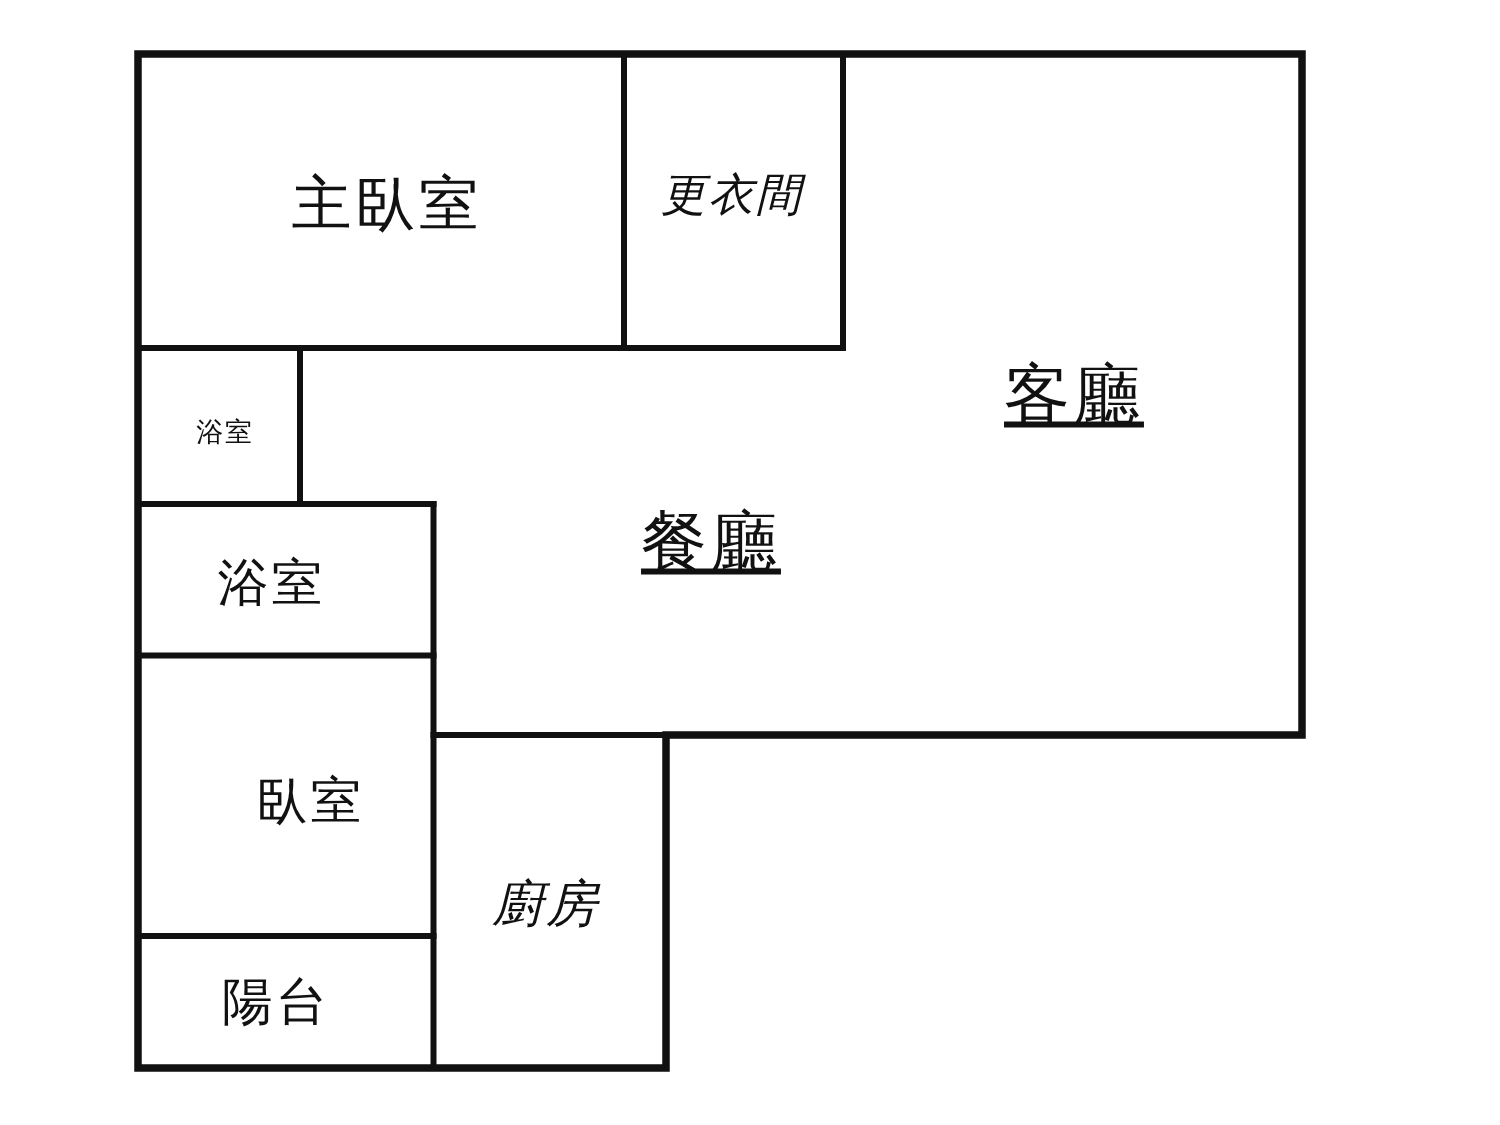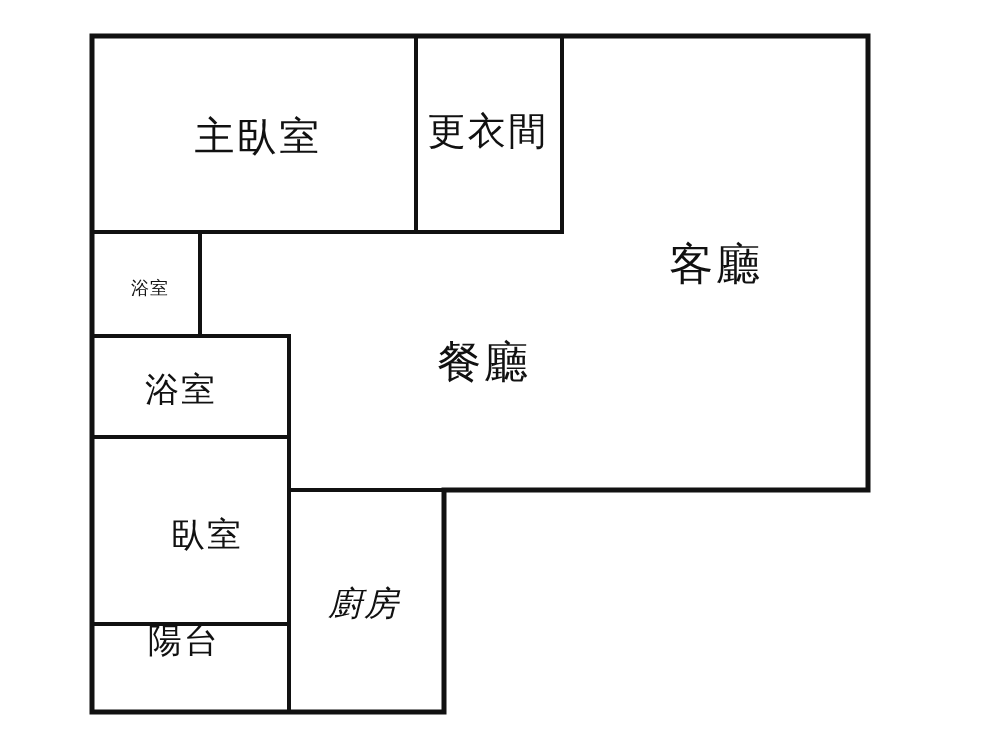--- a/index.html
+++ b/index.html
@@ -31,24 +31,24 @@
     color: #111111;
     font-family: "Liberation Sans", "DejaVu Sans", sans-serif;
     font-weight: 400;
     letter-spacing: 0.06em;
     white-space: nowrap;
     transform: translate(-50%, -50%);
     line-height: 1;
     text-align: center;
     user-select: none;
   }
-  .rl-xl { font-size: 44px; }
+  .rl-xl { font-size: 44px; text-decoration: underline; }
   .rl-lg { font-size: 40px; }
   .rl-md { font-size: 34px; }
-  .rl-sm { font-size: 38px; }
+  .rl-sm { font-size: 30px; font-style: italic; }
   .rl-xs { font-size: 18px; }
 </style>
 </head>
 <body>
 
 <div id="floorplan-root">
 
   <svg id="floorplan-svg" viewBox="0 0 1000 750" xmlns="http://www.w3.org/2000/svg">
     <g id="outer-walls">
         <path d="M 92 36 L 868 36 L 868 490 L 444 490 L 444 712 L 92 712 Z" fill="none" stroke="#111111" stroke-width="5" stroke-linejoin="miter" stroke-linecap="square"></path>
@@ -63,21 +63,21 @@
         <line x1="92" y1="437" x2="289" y2="437" stroke="#111111" stroke-width="4" stroke-linecap="square"></line>
         <line x1="289" y1="490" x2="444" y2="490" stroke="#111111" stroke-width="4" stroke-linecap="square"></line>
         <line x1="92" y1="624" x2="289" y2="624" stroke="#111111" stroke-width="4" stroke-linecap="square"></line>
       </g>
   </svg>
 
   <div id="room-labels">
       <div class="room-label rl-lg" style="left: 258px; top: 136px;">主臥室</div>
       <div class="room-label rl-sm" style="left: 488px; top: 131px;">更衣間</div>
       <div class="room-label rl-xl" style="left: 716px; top: 264px;">客廳</div>
-      <div class="room-label rl-xl" style="left: 484px; top: 362px;">餐廳</div>
+      <div class="room-label rl-xl" style="left: 474px; top: 362px;">餐廳</div>
       <div class="room-label rl-xs" style="left: 150px; top: 288px;">浴室</div>
       <div class="room-label rl-md" style="left: 181px; top: 389px;">浴室</div>
       <div class="room-label rl-md" style="left: 183px; top: 534px; margin-left: 24px;">臥室</div>
-      <div class="room-label rl-md" style="left: 184px; top: 640px; text-align: center;">陽台</div>
+      <div class="room-label rl-md" style="left: 184px; top: 668px; text-align: center;">陽台</div>
       <div class="room-label rl-md" style="left: 364px; top: 603px; font-style: italic;">廚房</div>
     </div>
 
 </div>
 
 </body></html>

